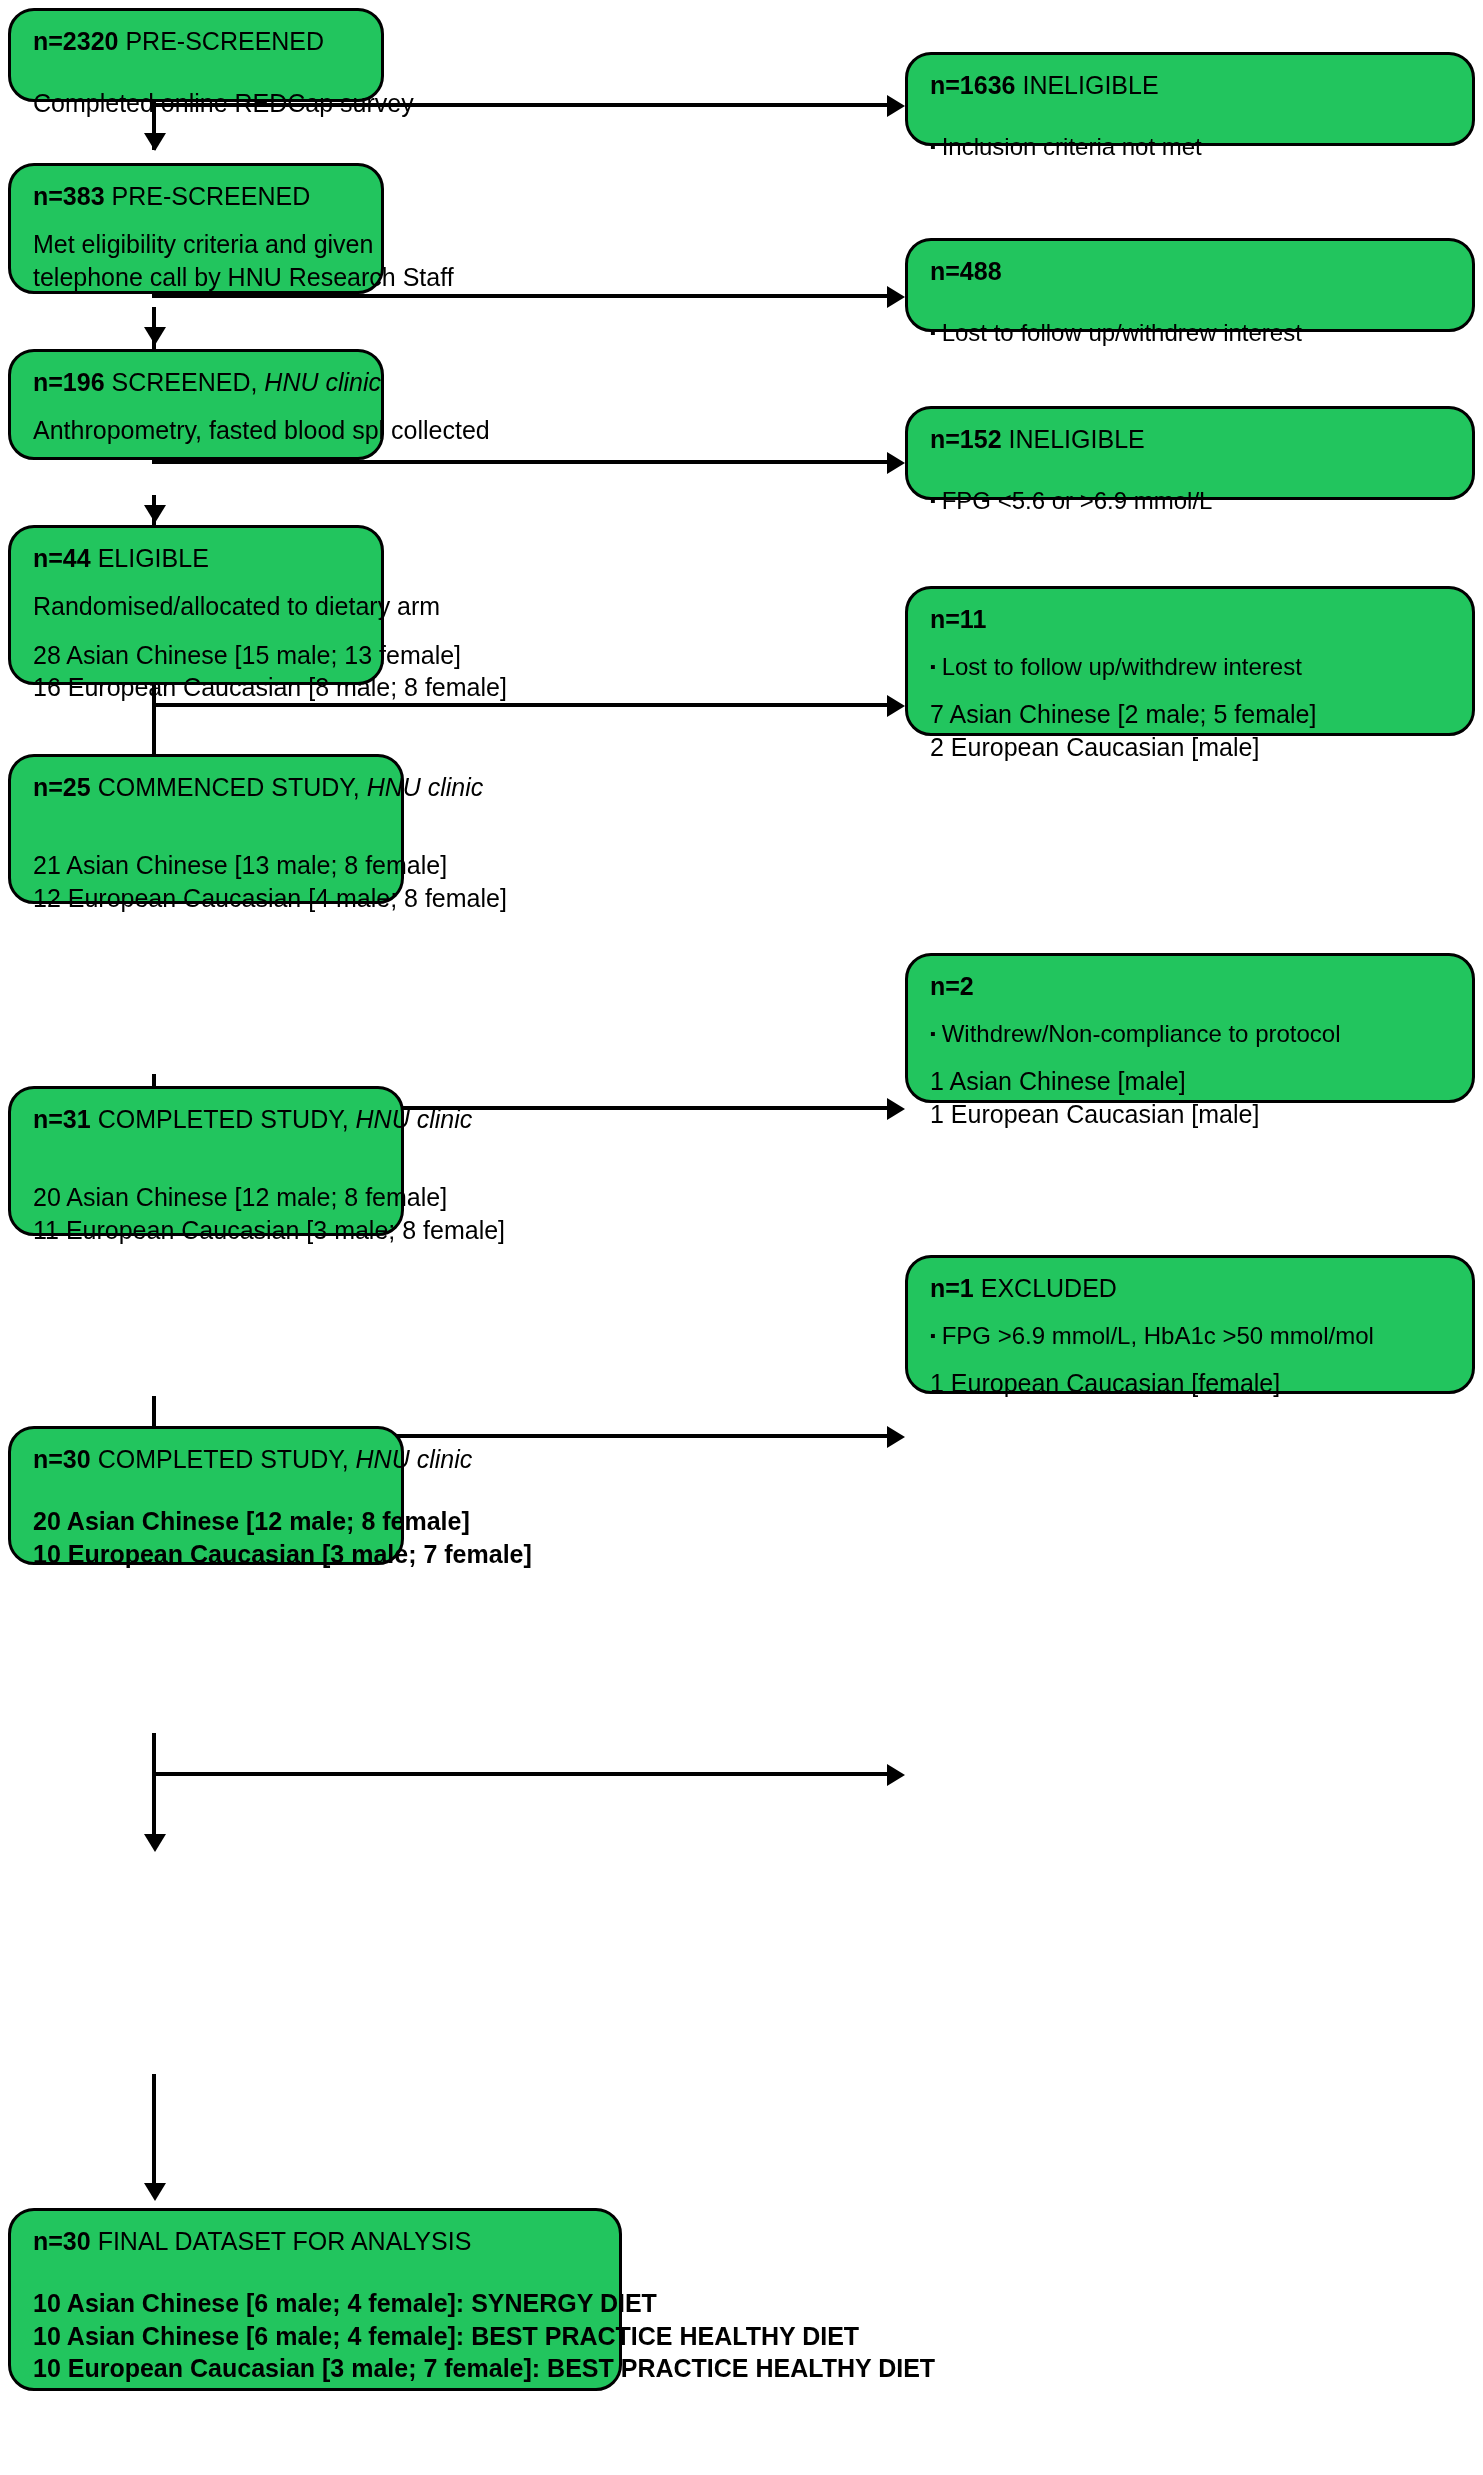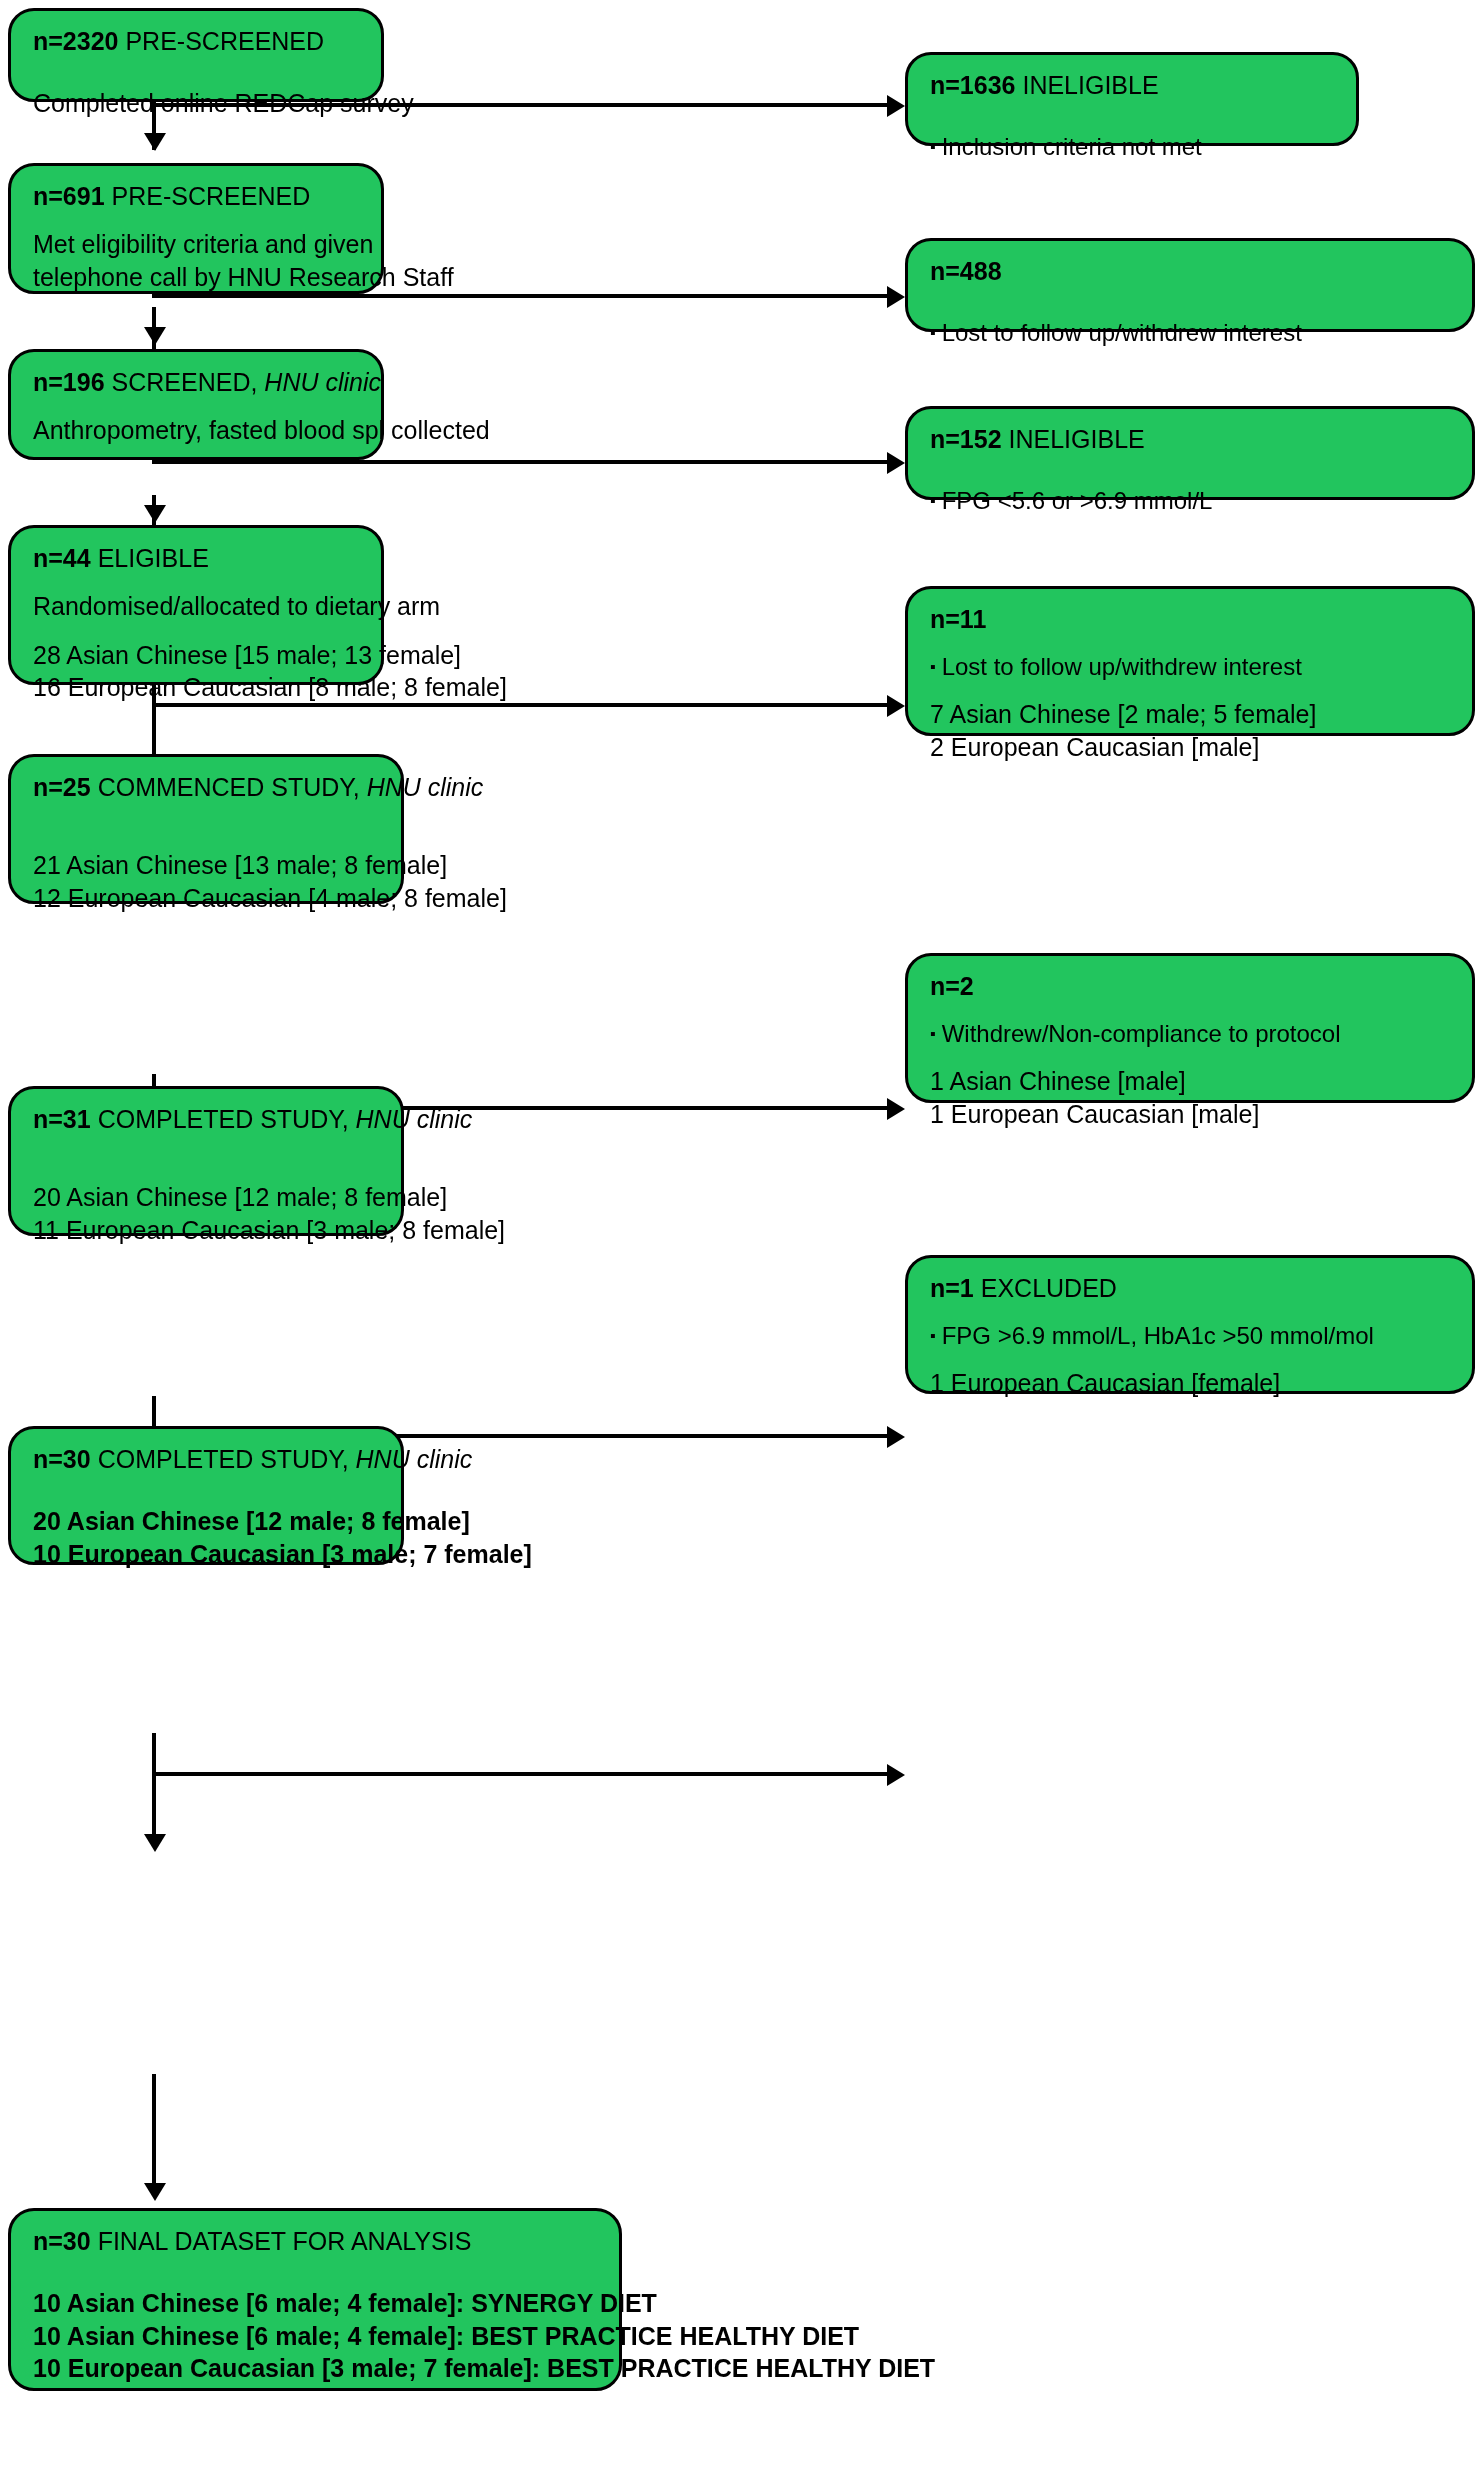--- a/index.html
+++ b/index.html
@@ -136,21 +136,21 @@
   <div class="node" style="left:8px; top:8px; width:376px; height:94px;">
     <div class="line-head">
       <span class="n">n=2320</span><span> PRE-SCREENED</span>
     </div>
     <div class="gap-md"></div>
     <div class="line-body">Completed online REDCap survey</div>
   </div>
 
   <div class="node" style="left:8px; top:163px; width:376px; height:131px;">
     <div class="line-head">
-      <span class="n">n=691</span><span> PRE-SCREENED</span>
+      <span class="n">n=383</span><span> PRE-SCREENED</span>
     </div>
     <div class="gap-sm"></div>
     <div class="line-body">Met eligibility criteria and given</div>
     <div class="line-body">telephone call by HNU Research Staff</div>
   </div>
 
   <div class="node" style="left:8px; top:349px; width:376px; height:111px;">
     <div class="line-head">
       <span class="n">n=196</span><span> SCREENED, </span><span class="ital">HNU clinic</span>
     </div>
@@ -199,21 +199,21 @@
   <div class="node" style="left:8px; top:2208px; width:614px; height:183px;">
     <div class="line-head">
       <span class="n">n=30</span><span> FINAL DATASET FOR ANALYSIS</span>
     </div>
     <div class="gap-md"></div>
     <div class="line-body bold">10 Asian Chinese [6 male; 4 female]: SYNERGY DIET</div>
     <div class="line-body bold">10 Asian Chinese [6 male; 4 female]: BEST PRACTICE HEALTHY DIET</div>
     <div class="line-body bold">10 European Caucasian [3 male; 7 female]: BEST PRACTICE HEALTHY DIET</div>
   </div>
 
-  <div class="node" style="left:905px; top:52px; width:454px; height:94px;">
+  <div class="node" style="left:905px; top:52px; width:570px; height:94px;">
     <div class="line-head">
       <span class="n">n=1636</span><span> INELIGIBLE</span>
     </div>
     <div class="gap-md"></div>
     <div class="bullet"><span class="sq">▪</span><span>Inclusion criteria not met</span></div>
   </div>
 
   <div class="node" style="left:905px; top:238px; width:570px; height:94px;">
     <div class="line-head">
       <span class="n">n=488</span><span></span>

